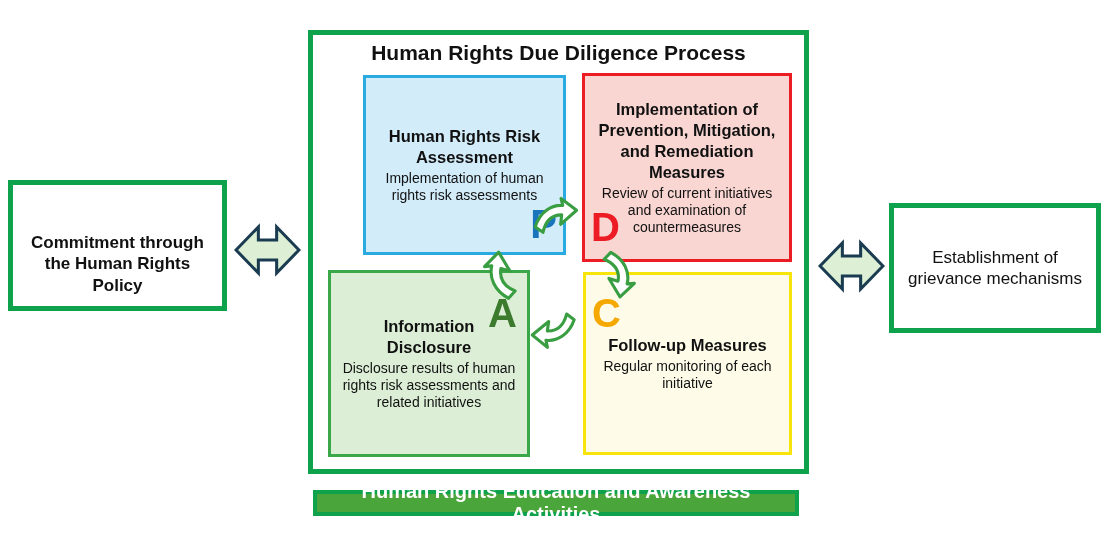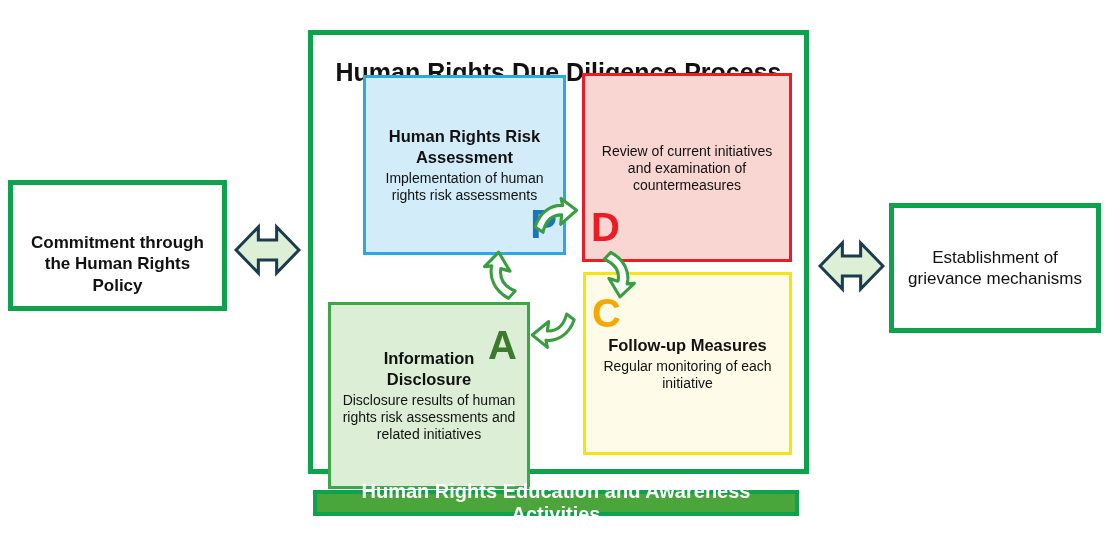--- a/index.html
+++ b/index.html
@@ -28,22 +28,22 @@
 
   #right-box{left:889px;top:203px;width:212px;height:130px;}
   #right-box .box-title{font-size:17.5px;}
   #right-box .box-sub{max-width:185px;font-size:17px;}
 
   #process-box{
     position:absolute;left:308px;top:30px;width:501px;height:444px;
     box-sizing:border-box;border:5px solid #0ea24d;background:#ffffff;
   }
   #process-title{
-    text-align:center;font-weight:bold;font-size:25px;
-    margin-top:23px;letter-spacing:0px;
+    text-align:center;font-weight:bold;font-size:21px;
+    margin-top:6px;letter-spacing:0px;
   }
   .quad{
     position:absolute;box-sizing:border-box;
     display:flex;flex-direction:column;align-items:center;justify-content:center;
     text-align:center;border-width:3px;border-style:solid;
   }
   .quad-title{font-weight:bold;font-size:16.5px;line-height:1.28;}
   .quad-sub{font-size:14px;line-height:1.22;margin-top:2px;}
   #quad-plan {left:14px;top:40px;width:203px;height:180px;margin-left:36px;}
   #quad-do   {left:269px;top:38px;width:210px;height:189px;}
@@ -98,25 +98,26 @@
   <div id="process-box" style="border-color: rgb(14, 162, 77);">
     <div id="process-title">Human Rights Due Diligence Process</div>
 
     <div class="quad" id="quad-plan" style="background-color: rgb(210, 236, 250); border-color: rgb(41, 171, 226);">
       <div class="quad-title">Human Rights Risk Assessment</div>
       <div class="quad-sub">Implementation of human rights risk assessments</div>
       <div class="pdca-letter" id="letter-p" style="color: rgb(27, 117, 188);">P</div>
     </div>
 
     <div class="quad" id="quad-do" style="background-color: rgb(249, 214, 210); border-color: rgb(236, 28, 36);">
+      <div class="quad-title">Implementation of Prevention, Mitigation, and Remediation Measures</div>
       <div class="quad-sub">Review of current initiatives and examination of countermeasures</div>
       <div class="pdca-letter" id="letter-d" style="color: rgb(237, 28, 36);">D</div>
     </div>
 
-    <div class="quad" id="quad-act" style="background-color: rgb(220, 239, 214); border-color: rgb(58, 167, 72); margin-top: 32px;">
+    <div class="quad" id="quad-act" style="background-color: rgb(220, 239, 214); border-color: rgb(58, 167, 72);">
       <div class="quad-title">Information Disclosure</div>
       <div class="quad-sub">Disclosure results of human rights risk assessments and related initiatives</div>
       <div class="pdca-letter" id="letter-a" style="color: rgb(60, 122, 46);">A</div>
     </div>
 
     <div class="quad" id="quad-check" style="background-color: rgb(254, 252, 232); border-color: rgb(246, 228, 10);">
       <div class="quad-title">Follow-up Measures</div>
       <div class="quad-sub">Regular monitoring of each initiative</div>
       <div class="pdca-letter" id="letter-c" style="color: rgb(245, 168, 0);">C</div>
     </div>

